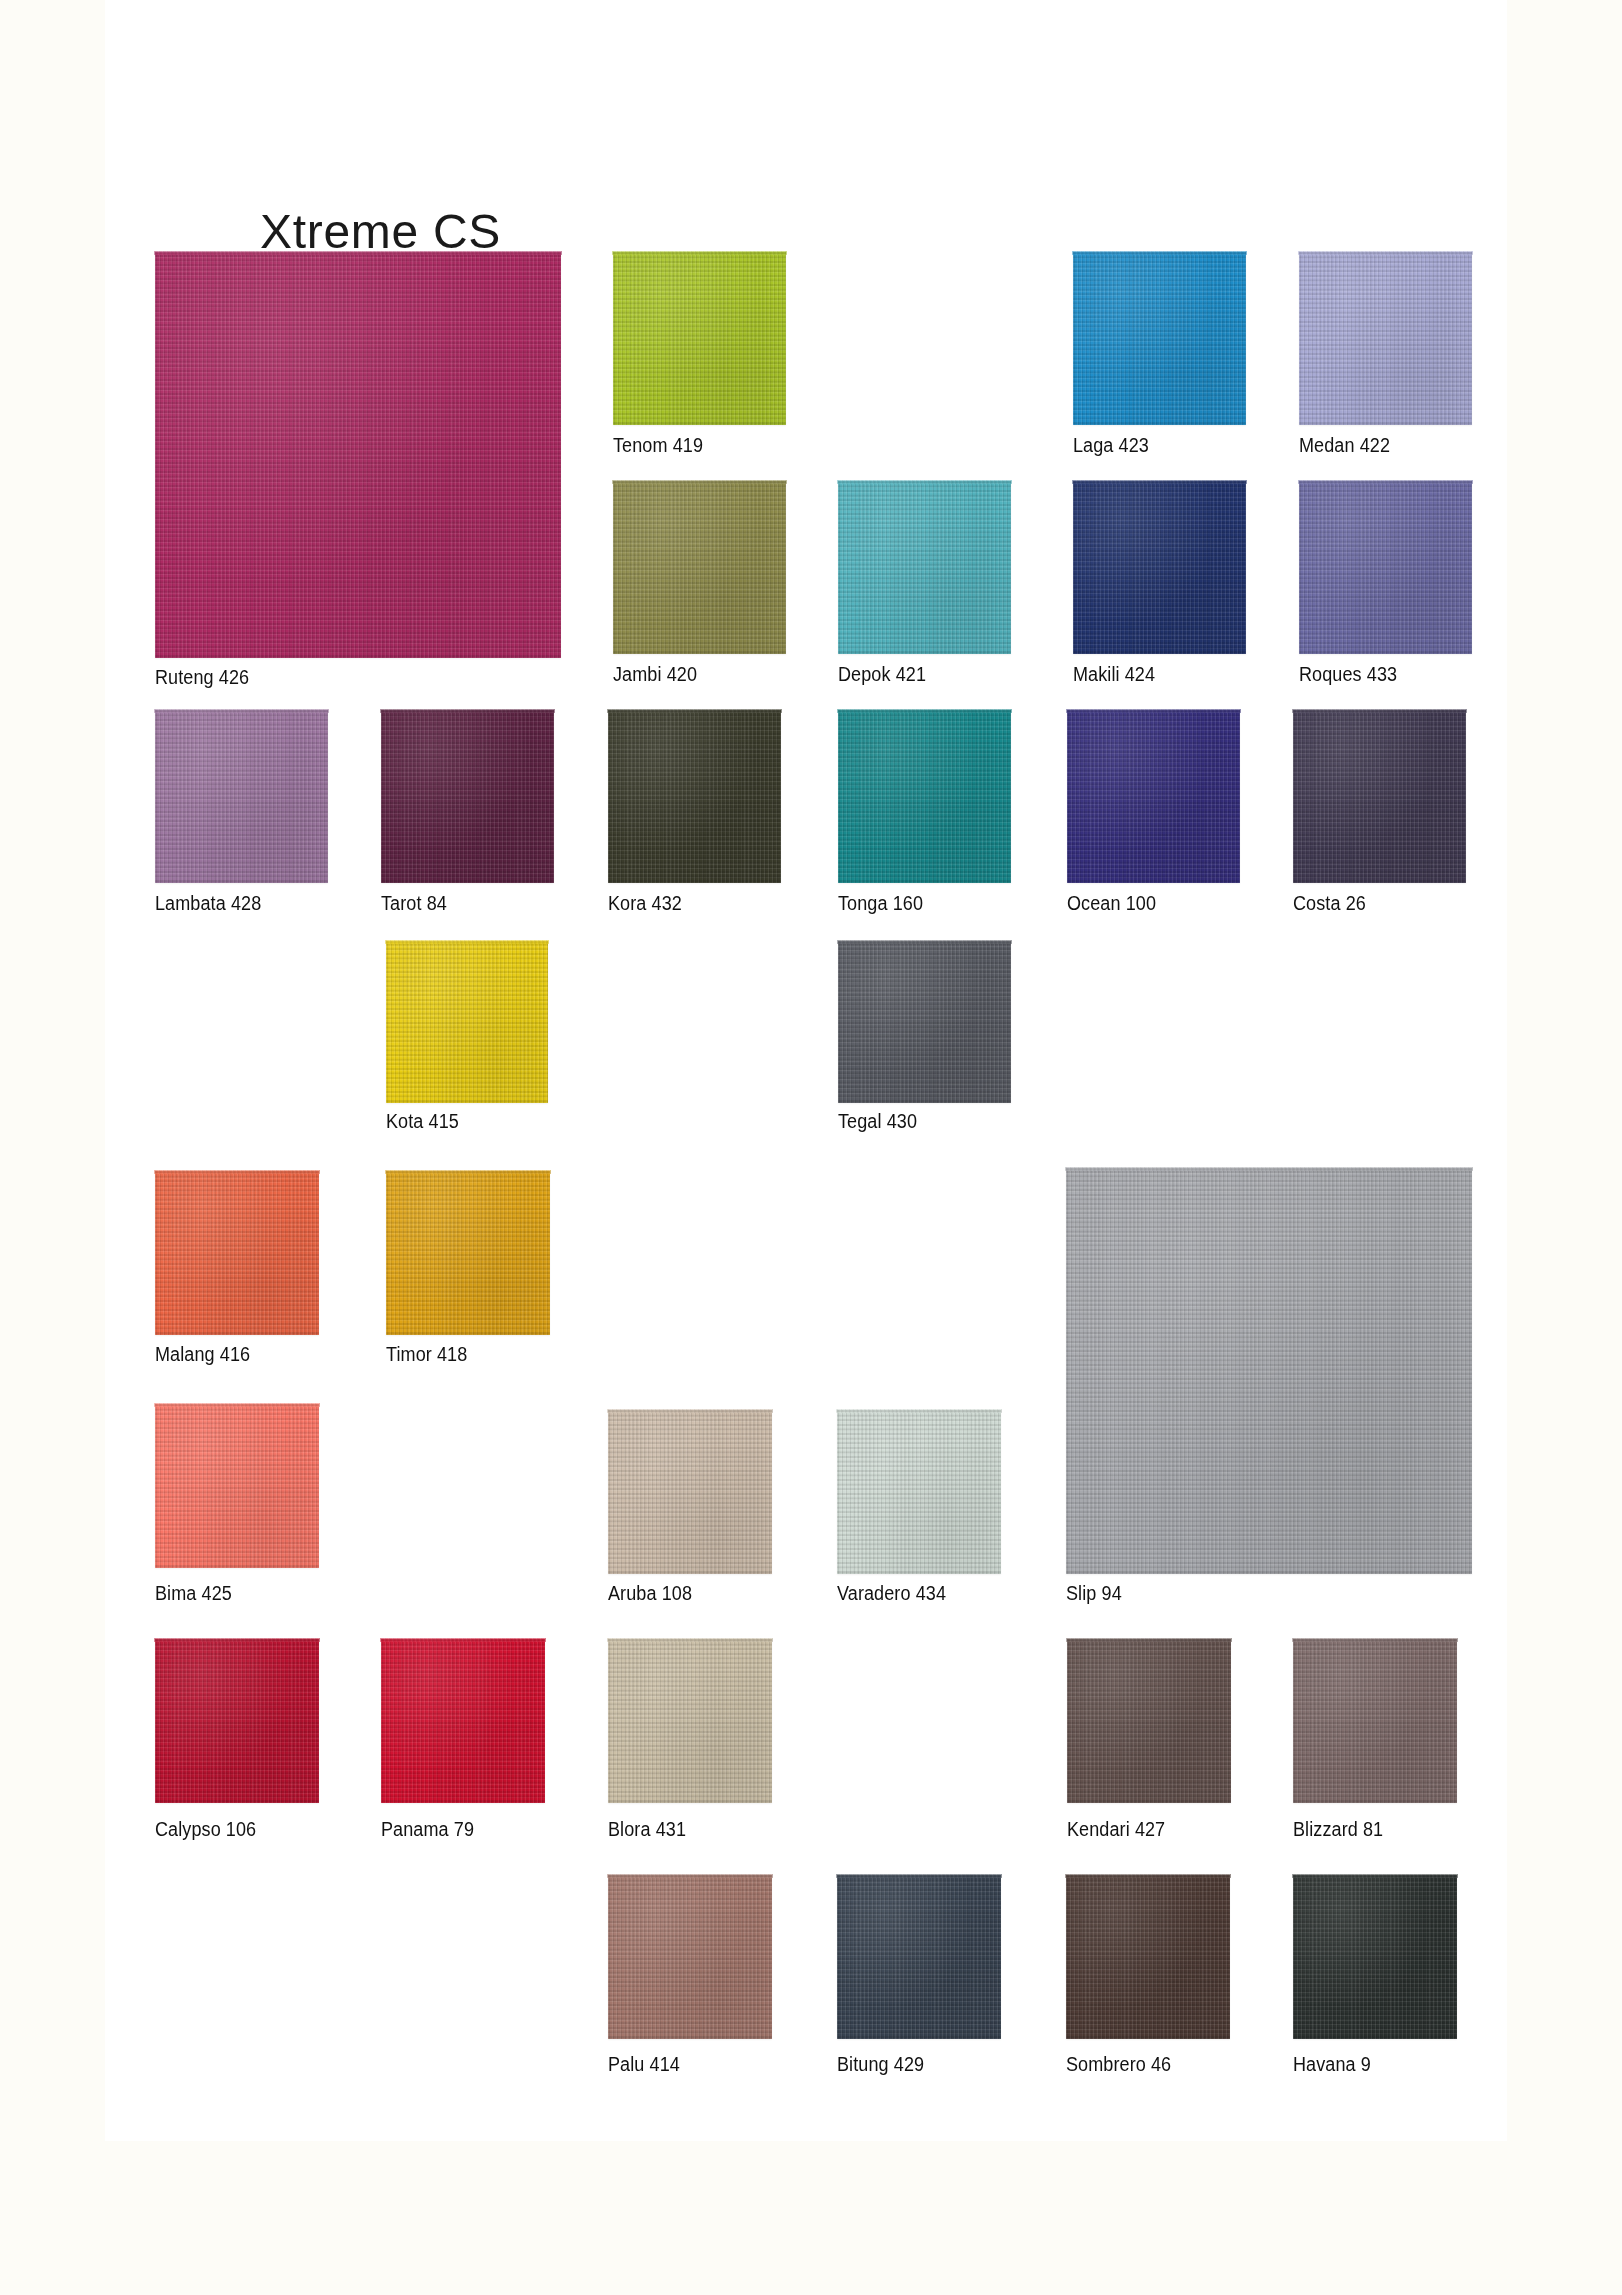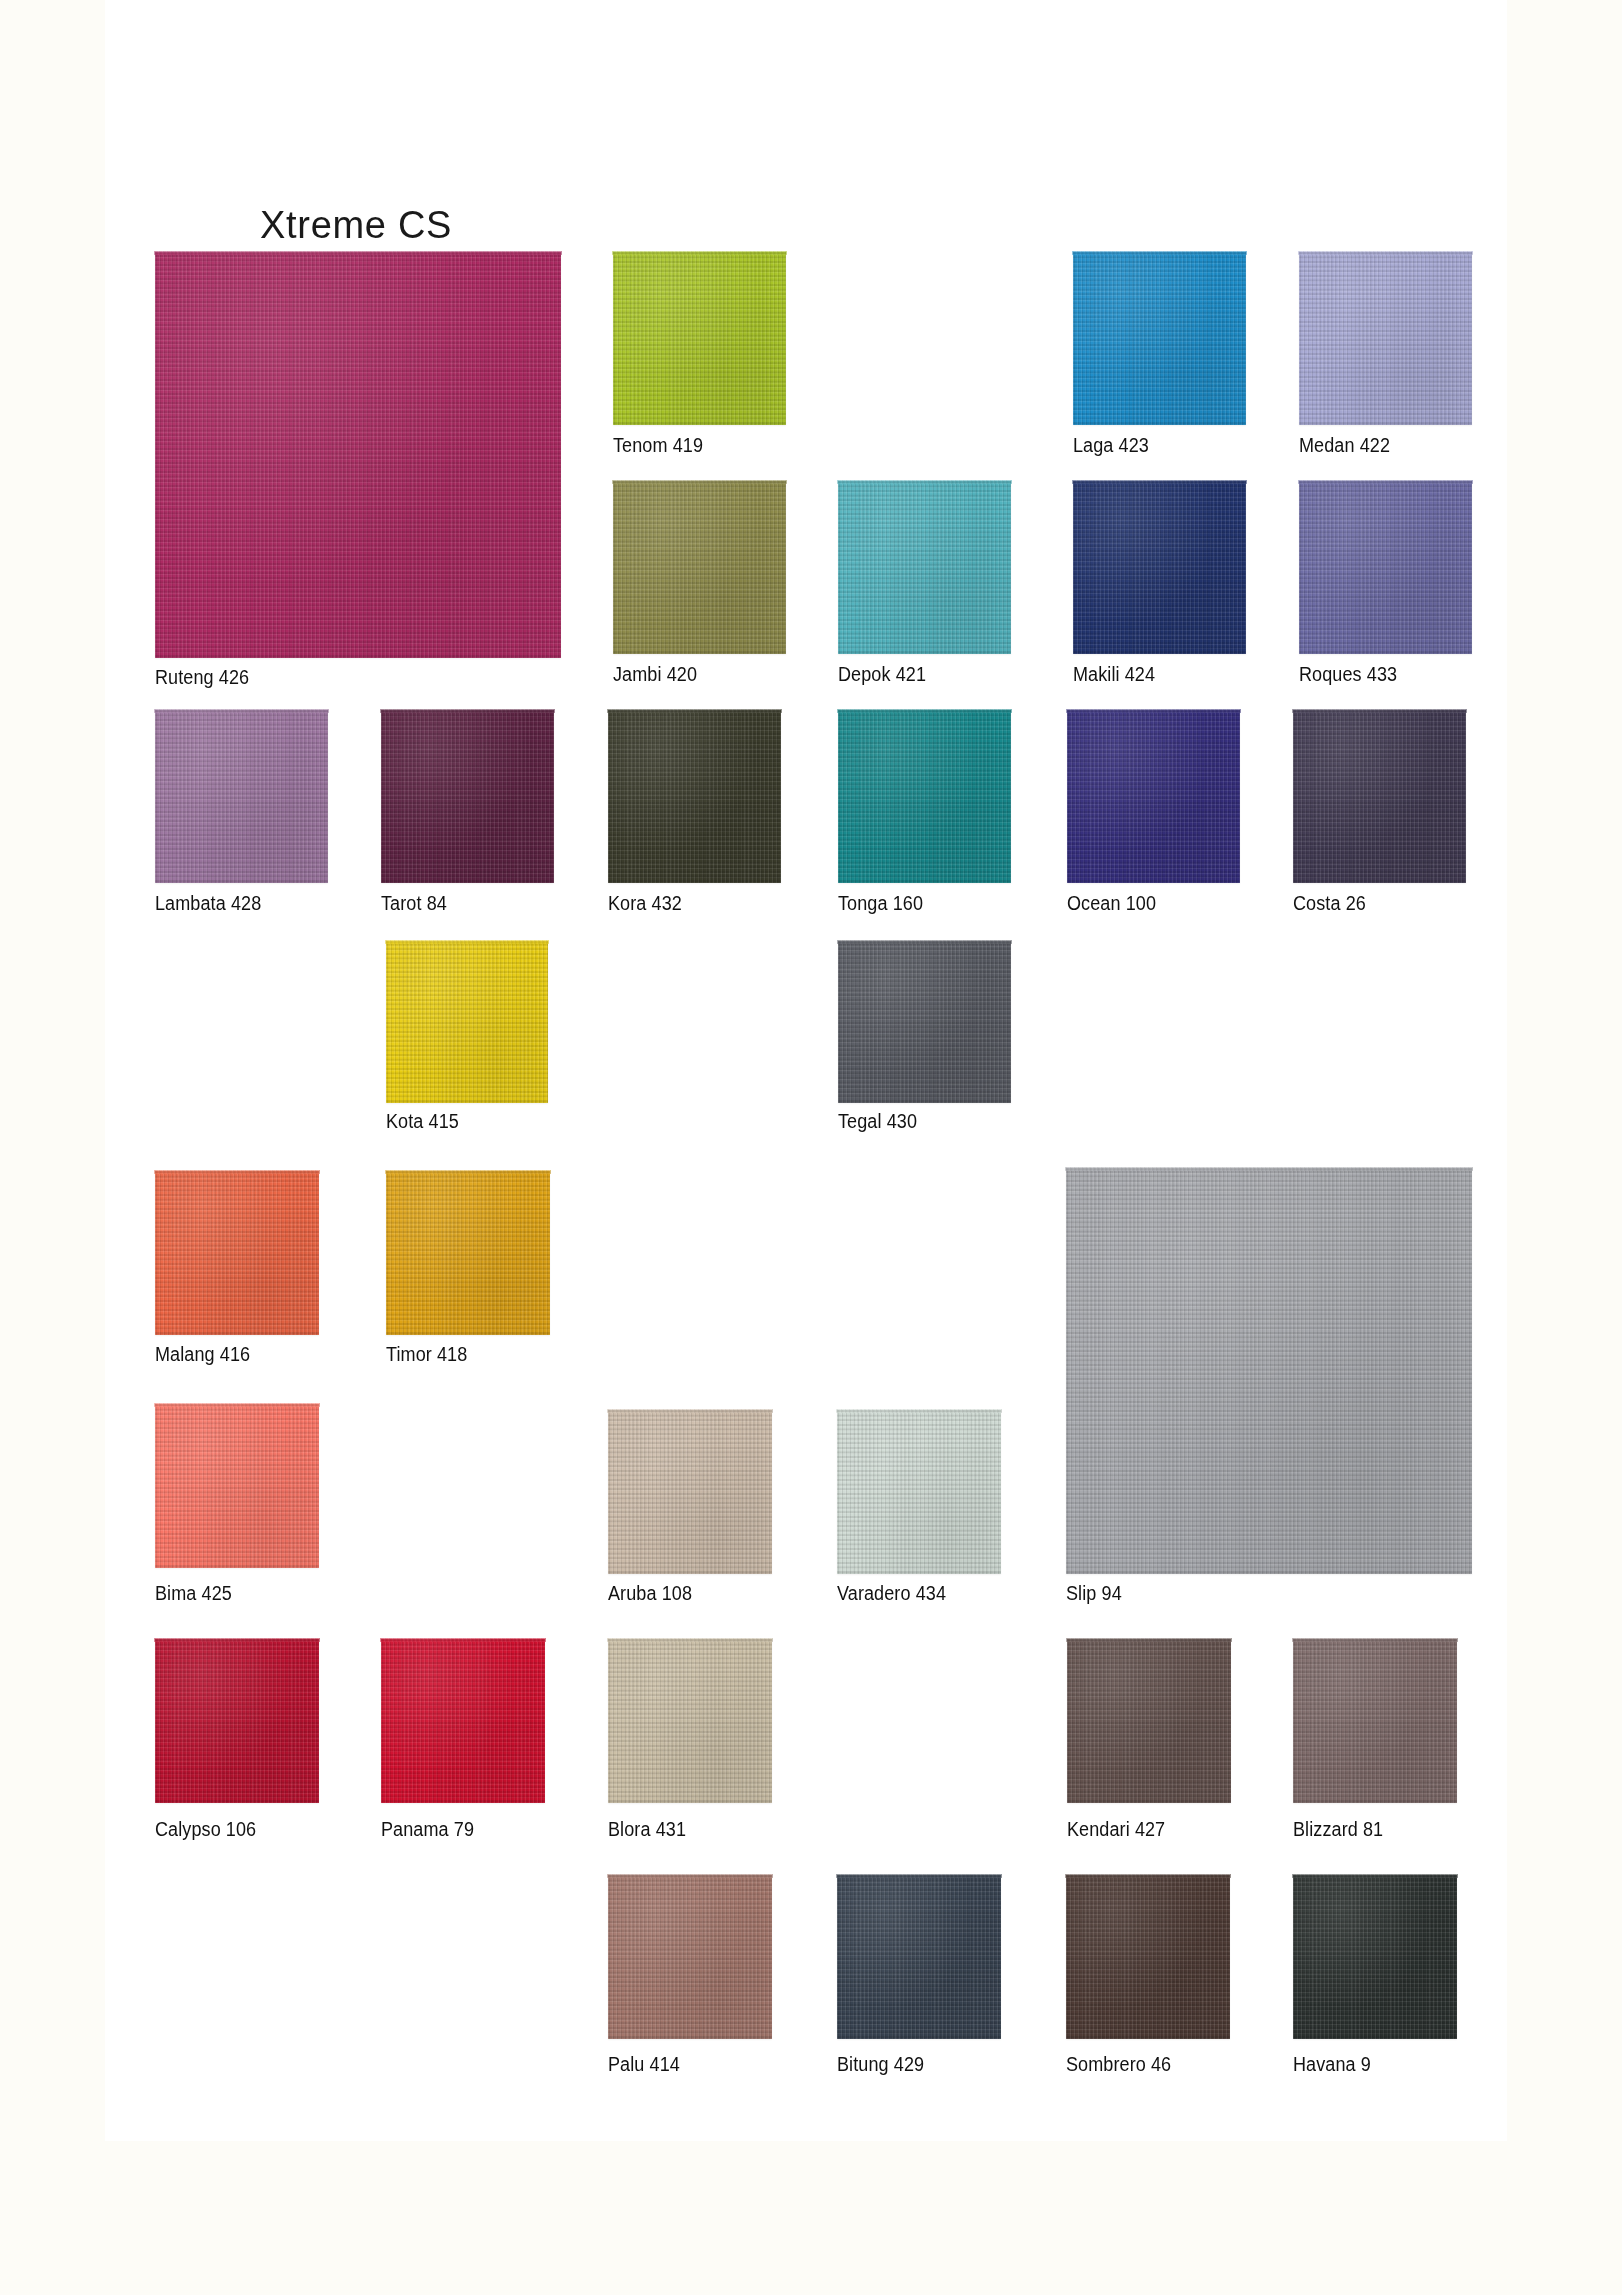--- a/index.html
+++ b/index.html
@@ -20,21 +20,21 @@
     width: 1402px;
     height: 2141px;
     background: #ffffff;
   }
 
   
   #title {
     position: absolute;
     left: 155px;
     top: 204px;
-    font-size: 38px;
+    font-size: 48px;
     font-weight: 400;
     letter-spacing: 0.7px;
     color: #1a1a1a;
     font-family: "Liberation Sans", sans-serif;
     white-space: nowrap;
   }
 
   
   .swatch {
     position: absolute;

